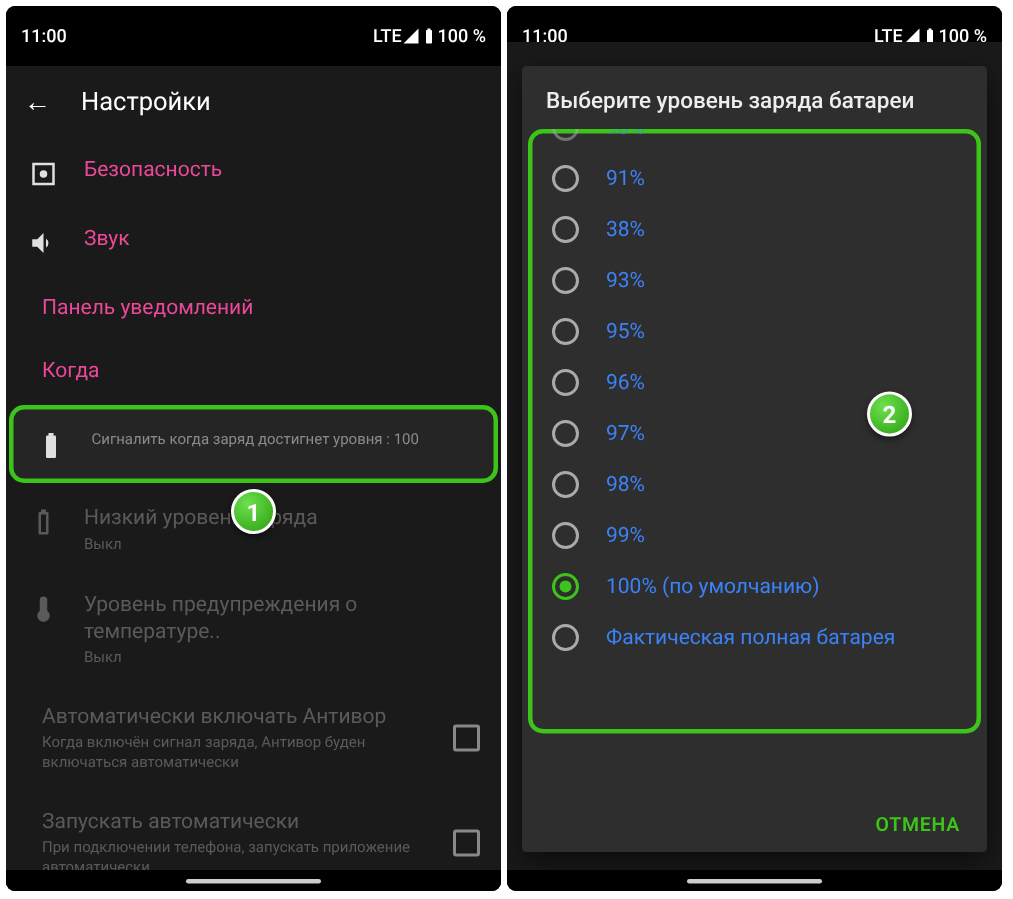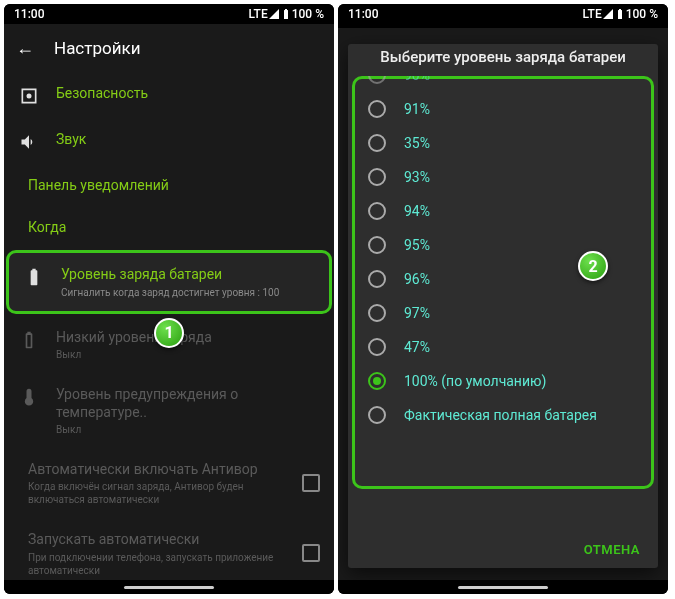--- a/index.html
+++ b/index.html
@@ -18,21 +18,21 @@
   .phone {
     width: 330px;
     height: 590px;
     background: #000;
     border-radius: 6px;
     overflow: hidden;
     position: relative;
     color: #e0e0e0;
   }
   .statusbar {
-    height: 20px;
+    height: 40px;
     background: #000;
     display: flex;
     justify-content: space-between;
     align-items: center;
     padding: 0 10px;
     font-size: 12px;
     font-weight: 500;
     color: #fff;
   }
   .status-right { display:flex; align-items:center; gap:0; }
@@ -56,21 +56,21 @@
   .row {
     display:flex;
     align-items:flex-start;
     padding: 12px 14px;
     gap:16px;
     position:relative;
   }
   .row .icon { width:22px; display:flex; justify-content:center; color:#e0e0e0; flex-shrink:0; margin-top:2px;}
   .row .icon svg { width:20px; height:20px; fill:#e0e0e0; }
   .row .texts { flex:1; min-width:0; }
-  .row .ttl { font-size:14px; color:#84cc16; line-height:1.3; }
+  .row .ttl { font-size:14px; color:#ec4899; line-height:1.3; }
   .row .sub { font-size:10px; color:#8a8a8a; line-height:1.3; margin-top:2px; }
   .row .chk { width:18px; height:18px; border:2px solid #888; border-radius:2px; flex-shrink:0; align-self:center; }
   .row.noicon { padding-left: 24px; }
   .hl {
     border: 3px solid #3cc41a;
     border-radius: 10px;
     background:#252525;
   }
   .dimmed .ttl, .dimmed .sub { color:#5a5a5a; }
   .badge {
@@ -107,42 +107,41 @@
   .dialog {
     position:absolute;
     top:40px; left:10px; right:10px; bottom:26px;
     background:#2e2e2e;
     border-radius:3px;
     display:flex;
     flex-direction:column;
     box-shadow:0 6px 20px rgba(0,0,0,.6);
   }
   .dlg-title {
-    padding:4px 16px 10px;
+    padding:14px 16px 10px;
     font-size:15px;
     color:#eee;
     font-weight:500;
-    text-align:center;
   }
   .dlg-list { flex:1; overflow:hidden; position:relative; }
   .dlg-hl {
     position:absolute;
     top:0; left:4px; right:4px;
     bottom:40px;
     border:3px solid #3cc41a;
     border-radius:10px;
     pointer-events:none;
   }
   .opt {
     display:flex;
     align-items:center;
     gap:18px;
     padding:8px 20px;
     font-size:14px;
-    color:#5eead4;
+    color:#3b82f6;
   }
   .radio {
     width:18px; height:18px;
     border:2px solid #aaa;
     border-radius:50%;
     position:relative;
     flex-shrink:0;
   }
   .radio.sel { border-color:#3cc41a; }
   .radio.sel::after {
@@ -224,21 +223,20 @@
           </div>
       </div>
 
       <div class="row hl" style="margin:2px 2px;">
         <span class="icon">
             <svg viewBox="0 0 24 24">
               <path d="M15 4h-1V2h-4v2H9a1 1 0 00-1 1v16a1 1 0 001 1h6a1 1 0 001-1V5a1 1 0 00-1-1z"></path>
             </svg>
           </span>
         <div class="texts">
-          <div class="ttl">Уровень заряда батареи</div>
           <div class="sub">Сигналить когда заряд достигнет уровня : 100</div>
         </div>
       </div>
 
       <div class="row dimmed">
         <span class="icon">
             <svg viewBox="0 0 24 24">
               <path fill="#5a5a5a" d="M15 4h-1V2h-4v2H9a1 1 0 00-1 1v16a1 1 0 001 1h6a1 1 0 001-1V5a1 1 0 00-1-1zM10 6h4v14h-4z"></path>
             </svg>
           </span>
@@ -307,45 +305,45 @@
       <div class="opt cut">
             <div class="radio"></div>
             <span>90%</span>
           </div>
           <div class="opt">
             <div class="radio"></div>
             <span>91%</span>
           </div>
           <div class="opt">
             <div class="radio"></div>
-            <span>35%</span>
+            <span>38%</span>
           </div>
           <div class="opt">
             <div class="radio"></div>
             <span>93%</span>
           </div>
           <div class="opt">
             <div class="radio"></div>
-            <span>94%</span>
-          </div>
-          <div class="opt">
-            <div class="radio"></div>
             <span>95%</span>
           </div>
           <div class="opt">
             <div class="radio"></div>
             <span>96%</span>
           </div>
           <div class="opt">
             <div class="radio"></div>
             <span>97%</span>
           </div>
           <div class="opt">
             <div class="radio"></div>
-            <span>47%</span>
+            <span>98%</span>
+          </div>
+          <div class="opt">
+            <div class="radio"></div>
+            <span>99%</span>
           </div>
           <div class="opt">
             <div class="radio sel"></div>
             <span>100% (по умолчанию)</span>
           </div>
           <div class="opt">
             <div class="radio"></div>
             <span>Фактическая полная батарея</span>
           </div>
         </div>

